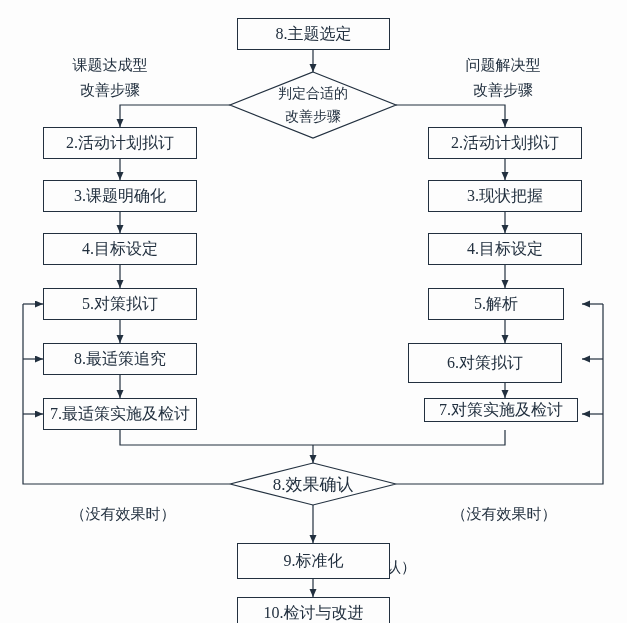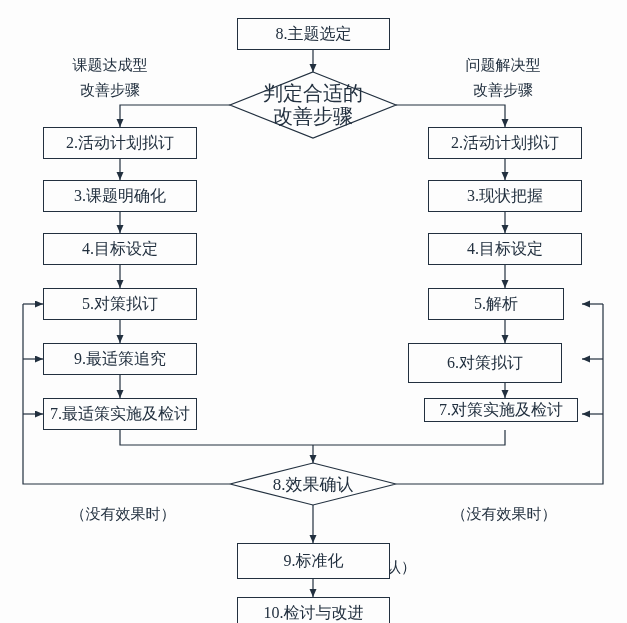--- a/index.html
+++ b/index.html
@@ -13,21 +13,21 @@
   #wires{ position:absolute; left:0; top:0; }
   #wires path, #wires polygon{ stroke:var(--line); stroke-width:1.2; fill:none; }
   #wires polygon{ fill:var(--bg); }
   #arrowhead path{ fill:var(--line); stroke:none; }
   .box{
     position:absolute; border:1.2px solid var(--line); background:var(--bg);
     display:flex; align-items:center; justify-content:center;
     font-size:16px; white-space:nowrap;
   }
   .dtext{
-    position:absolute; text-align:center; font-size:20px; line-height:23px;
+    position:absolute; text-align:center; font-size:14px; line-height:23px;
     display:flex; flex-direction:column; align-items:center; justify-content:center;
   }
   .hdr{ position:absolute; text-align:center; font-size:15px; line-height:25px; }
   .lbl{ position:absolute; font-size:15px; white-space:nowrap;margin-top:48px; }
 </style>
 </head>
 <body>
 
 <div id="canvas">
 
@@ -98,21 +98,21 @@
   <div class="box" style="left:43px;top:180px;width:154px;height:32px">
     <span>3.课题明确化</span>
     </div>
   <div class="box" style="left:43px;top:233px;width:154px;height:32px">
     <span>4.目标设定</span>
     </div>
   <div class="box" style="left:43px;top:288px;width:154px;height:32px">
     <span>5.对策拟订</span>
     </div>
   <div class="box" style="left:43px;top:343px;width:154px;height:32px">
-    <span>9.最适策追究</span>
+    <span>8.最适策追究</span>
     </div>
   <div class="box" style="left:43px;top:398px;width:154px;height:32px">
     <span>7.最适策实施及检讨</span>
     </div>
 
   <div class="box" style="left:428px;top:127px;width:154px;height:32px">
     <span>2.活动计划拟订</span>
     </div>
   <div class="box" style="left:428px;top:180px;width:154px;height:32px">
     <span>3.现状把握</span>

